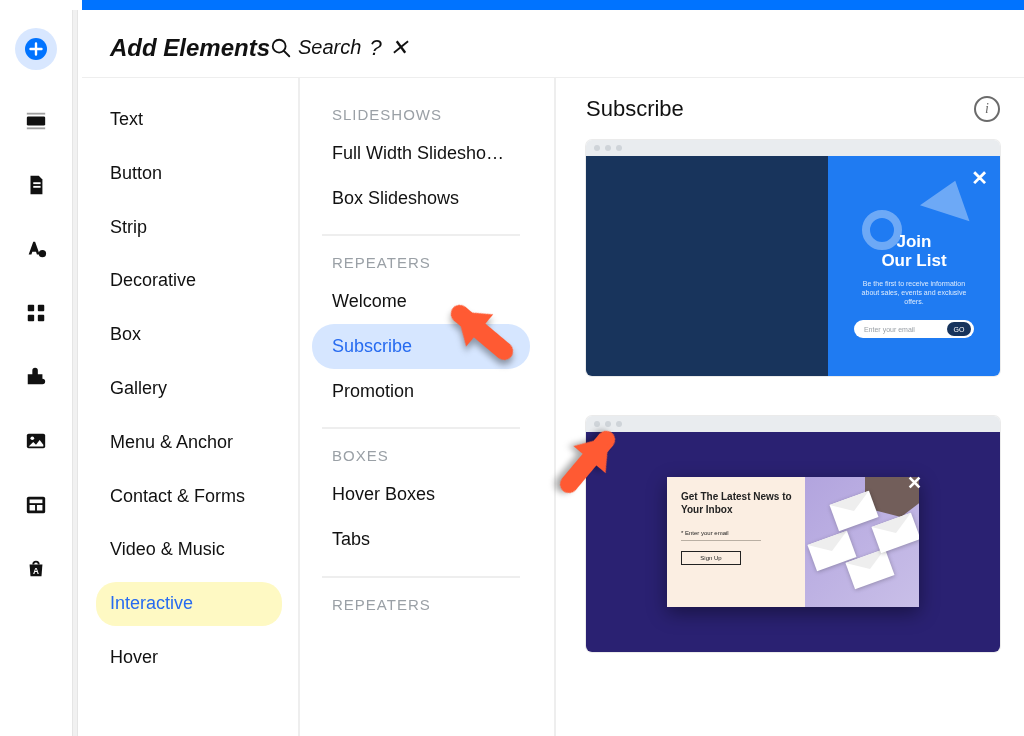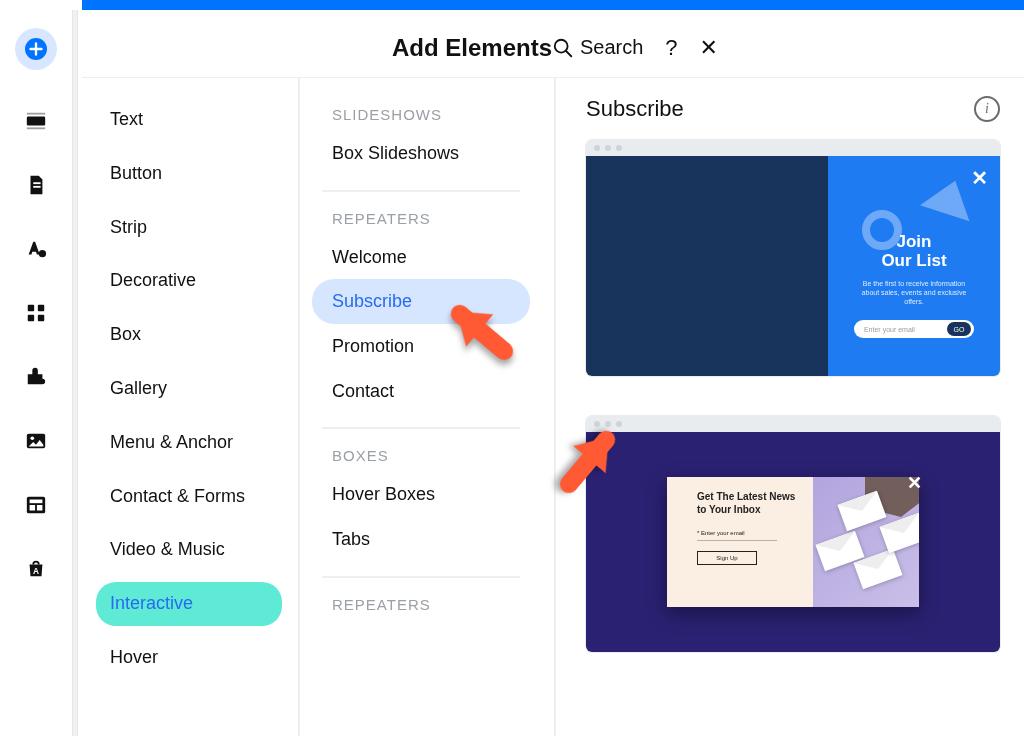--- a/index.html
+++ b/index.html
@@ -5,32 +5,32 @@
   * { box-sizing: border-box; margin: 0; padding: 0; }
   html, body { width: 1024px; height: 736px; font-family: -apple-system, Helvetica, Arial, sans-serif; overflow: hidden; background:#fff; }
   .topbar { position:absolute; top:0; left:82px; right:0; height:10px; background:#0073ff; }
   .iconrail { position:absolute; left:0; top:0; width:72px; height:736px; background:#fff; display:flex; flex-direction:column; align-items:center; padding-top:28px; gap:38px; }
   .rail-add { width:42px; height:42px; border-radius:50%; background:#d8e7ff; display:flex; align-items:center; justify-content:center; }
   .rail-add svg { width:22px; height:22px; }
   .rail-item { width:26px; height:26px; display:flex; align-items:center; justify-content:center; color:#000; }
   .rail-item svg { width:22px; height:22px; }
   .vdiv { position:absolute; top:10px; bottom:0; left:72px; width:6px; background:#f1f1f1; border-left:1px solid #e5e5e5; border-right:1px solid #e5e5e5; }
   .panel { position:absolute; left:82px; right:0; top:10px; bottom:0; background:#fff; }
-  .panel-header { height:68px; display:flex; align-items:center; justify-content:center; padding:8px 24px 0 28px; border-bottom:1px solid #eee; }
+  .panel-header { height:68px; display:flex; align-items:center; justify-content:flex-start; padding:8px 24px 0 28px; border-bottom:1px solid #eee;font-style:italic; }
   .panel-title { font-size:24px; font-weight:700; color:#111; }
-  .panel-tools { display:flex; align-items:center; gap:22px; }
+  .panel-tools { display:flex; align-items:center; gap:8px; }
   .search { display:flex; align-items:center; gap:6px; font-size:20px; color:#111; }
   .search svg { width:22px; height:22px; }
   .help { font-size:22px; color:#111; }
   .close-x { font-size:22px; color:#111; cursor:pointer; }
   .cols { position:absolute; top:68px; left:0; right:0; bottom:0; display:flex; }
 
   .col1 { width:216px; padding:20px 16px 20px 14px; overflow:auto; }
   .col1-item { font-size:18px; color:#111; padding:12px 14px; border-radius:20px; cursor:pointer; margin-bottom:10px; line-height:1.1; }
-  .col1-item.active { background:#5eead4; color:#276bf0; }
+  .col1-item.active { background:#fef9c3; color:#276bf0; }
 
   .col2 { width:256px; border-left:2px solid #eee; padding:10px 16px 10px 4px; overflow:auto; }
   .group-h { font-size:15px; letter-spacing:1px; color:#9aa0a6; padding:18px 28px 8px 28px; font-weight:500; }
   .group-item { font-size:18px; color:#111; padding:12px 20px; margin:0 8px; border-radius:22px; cursor:pointer; line-height:1.15; }
   .group-item.active { background:#d6e6ff; color:#276bf0; }
   .group-div { border-top:2px solid #eee; margin:14px 18px 0 18px; }
   .ellipsis { white-space:nowrap; overflow:hidden; text-overflow:ellipsis; }
 
   .col3 { flex:1; border-left:2px solid #eee; padding:18px 24px 0 30px; overflow:auto; }
   .col3-head { display:flex; align-items:center; justify-content:space-between; margin-bottom:18px; }
@@ -50,21 +50,21 @@
   .tA-deco .tri  { position:absolute; width:0; height:0; border-left:26px solid transparent; border-right:26px solid transparent; border-bottom:34px solid #fff; right:4px; top:6px; transform:rotate(18deg); }
   .tA-h { font-size:17px; font-weight:700; text-align:center; line-height:1.15; z-index:1; margin-top:38px; }
   .tA-sub { font-size:7px; text-align:center; opacity:.85; margin-top:8px; max-width:120px; line-height:1.3; z-index:1; }
   .tA-pill { margin-top:14px; width:120px; height:18px; border-radius:10px; background:#fff; display:flex; align-items:center; justify-content:space-between; padding:0 3px 0 10px; z-index:1; }
   .tA-pill .ph { font-size:7px; color:#9aa0a6; }
   .tA-pill .go { width:24px; height:14px; border-radius:8px; background:#18345c; color:#fff; font-size:7px; display:flex; align-items:center; justify-content:center; }
 
   .tB-body { height:220px; background:#2a2172; position:relative; display:flex; align-items:center; justify-content:center; }
   .tB-close { position:absolute; top:40px; right:78px; color:#fff; font-size:18px; font-weight:700; z-index:2; }
   .tB-card { width:252px; height:130px; display:flex; box-shadow:0 6px 18px rgba(0,0,0,.4); }
-  .tB-left { flex:1; background:#fbeee2; padding:14px 10px 10px 30px; color:#222; }
+  .tB-left { flex:1; background:#fbeee2; padding:14px 10px 10px 14px; color:#222; }
   .tB-ht { font-size:10px; font-weight:700; line-height:1.25; }
   .tB-lbl { font-size:6px; margin-top:14px; display:block; }
   .tB-line { border-top:1px solid #b9afa3; margin-top:4px; width:80px; }
   .tB-btn { margin-top:10px; width:60px; height:14px; border:1px solid #222; font-size:6px; display:flex; align-items:center; justify-content:center; }
   .tB-right { flex:1; background:linear-gradient(135deg,#b2a4de 0%, #c9bfe8 100%); position:relative; overflow:hidden; }
   .tB-env { position:absolute; background:#fff; width:42px; height:28px; transform:rotate(-20deg); box-shadow:0 1px 4px rgba(0,0,0,.25); }
   .tB-env:after { content:""; position:absolute; left:0; right:0; top:0; height:0; border-left:21px solid transparent; border-right:21px solid transparent; border-top:14px solid #eee; }
   .tB-hands { position:absolute; right:-6px; top:-6px; width:60px; height:46px; background:#6e5a52; clip-path:polygon(0 0,100% 0,100% 60%,60% 100%,0 80%); opacity:.95; }
 
   .arrow { position:absolute; z-index:50; pointer-events:none; }
@@ -168,27 +168,27 @@
         <div class="col1-item">Gallery</div>
         <div class="col1-item">Menu &amp; Anchor</div>
         <div class="col1-item">Contact &amp; Forms</div>
         <div class="col1-item">Video &amp; Music</div>
         <div class="col1-item active">Interactive</div>
         <div class="col1-item">Hover</div>
       </div>
 
     <div class="col2" id="col2">
         <div class="group-h">SLIDESHOWS</div>
+        <div class="group-item ellipsis">Full Width Slidesho…</div>
         <div class="group-item ellipsis">Box Slideshows</div>
         <div class="group-div"></div>
         <div class="group-h">REPEATERS</div>
         <div class="group-item ellipsis">Welcome</div>
         <div class="group-item active ellipsis">Subscribe</div>
         <div class="group-item ellipsis">Promotion</div>
-        <div class="group-item ellipsis">Contact</div>
         <div class="group-div"></div>
         <div class="group-h">BOXES</div>
         <div class="group-item ellipsis">Hover Boxes</div>
         <div class="group-item ellipsis">Tabs</div>
         <div class="group-div"></div>
         <div class="group-h">REPEATERS</div>
       </div>
 
     <div class="col3">
       <div class="col3-head">

